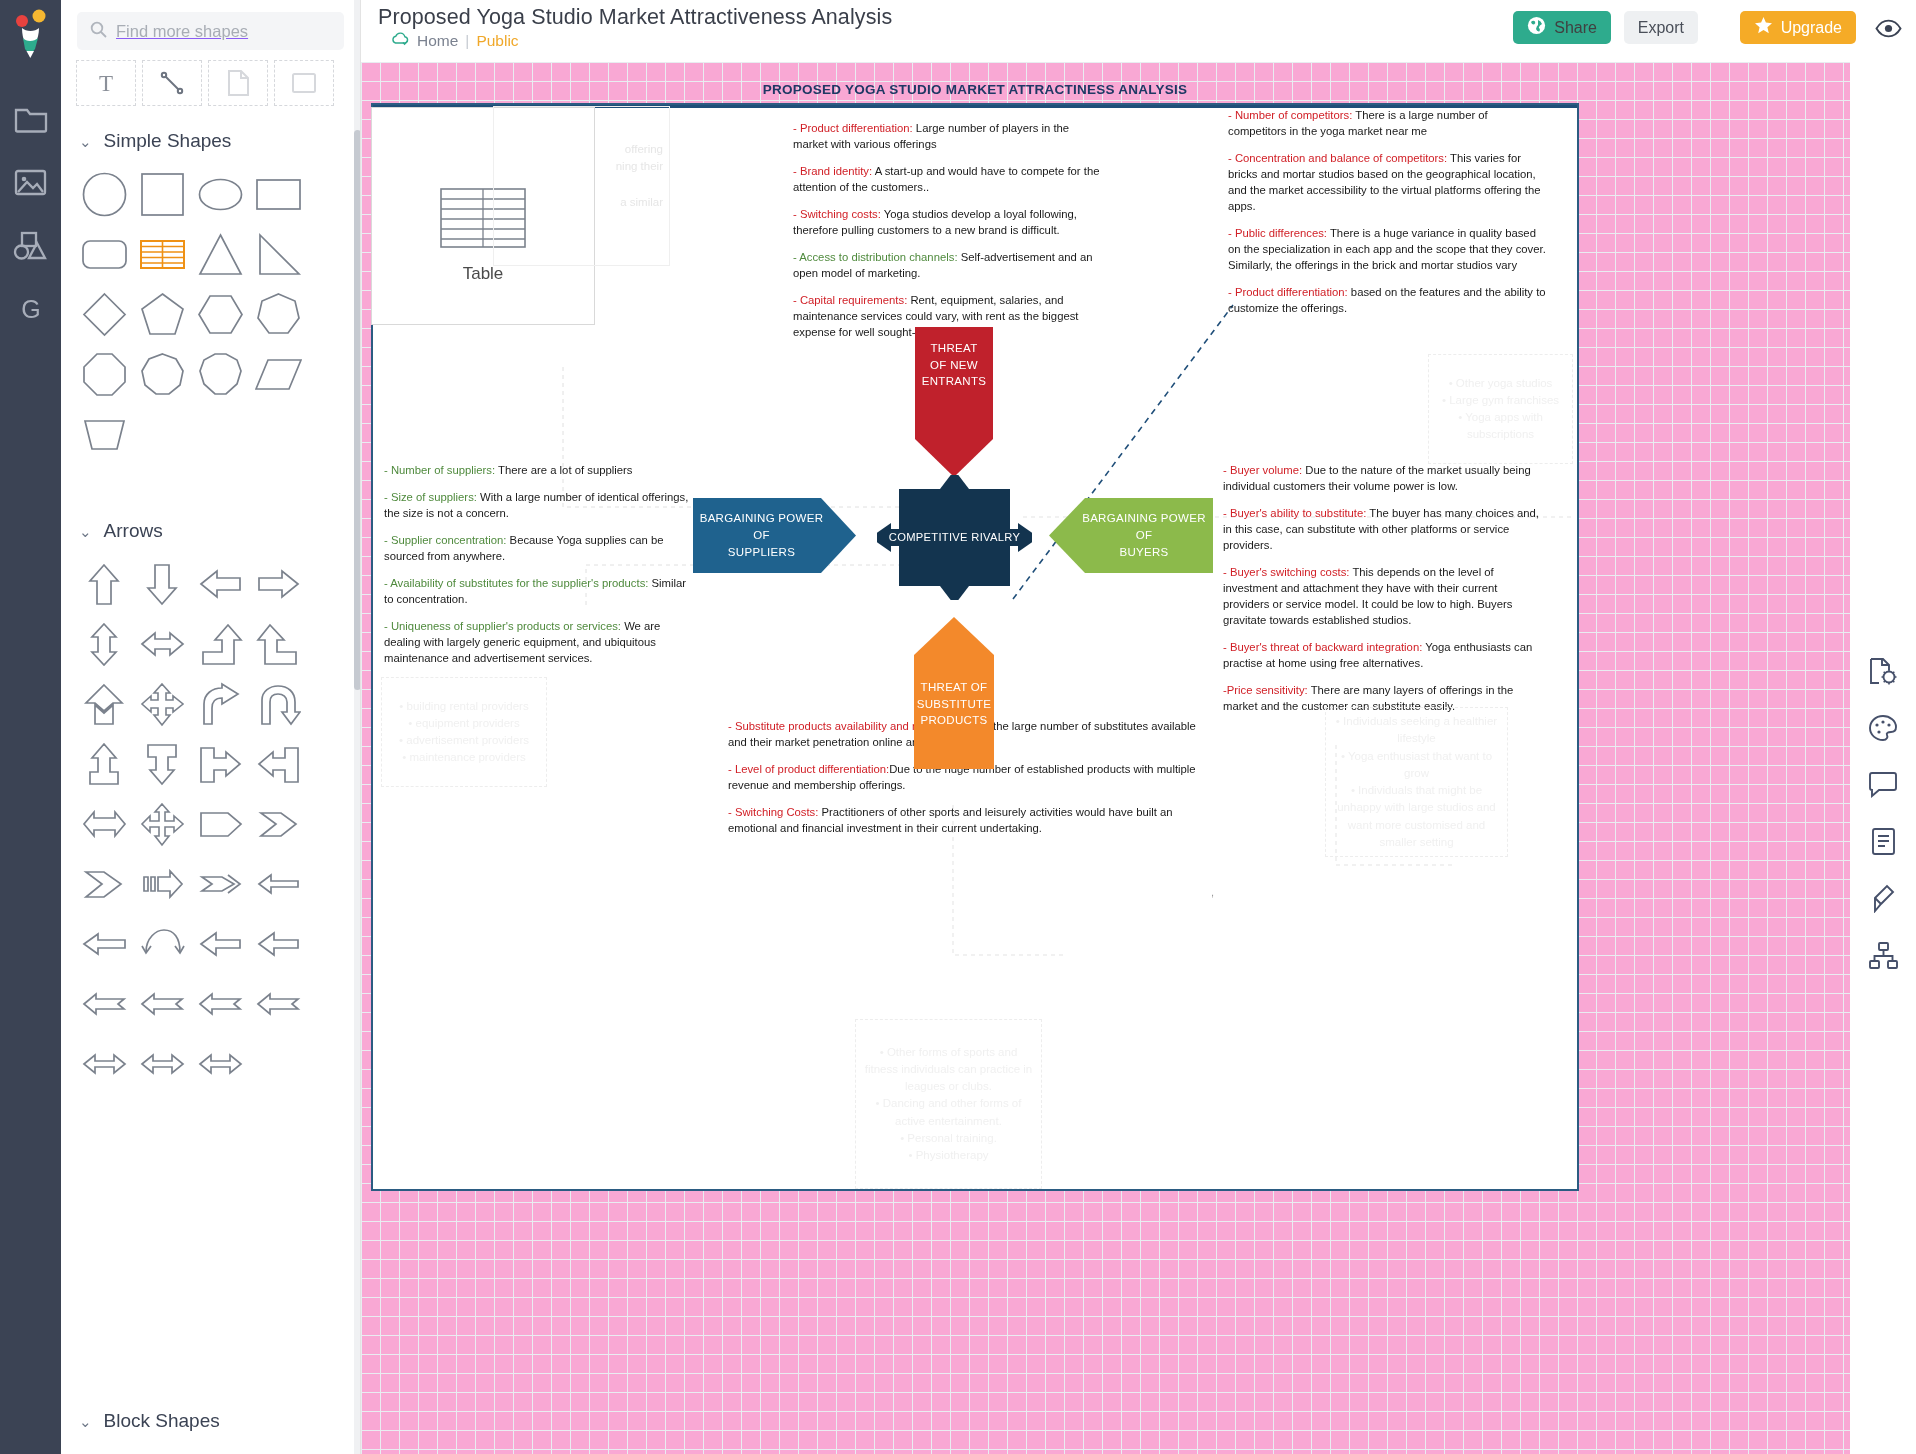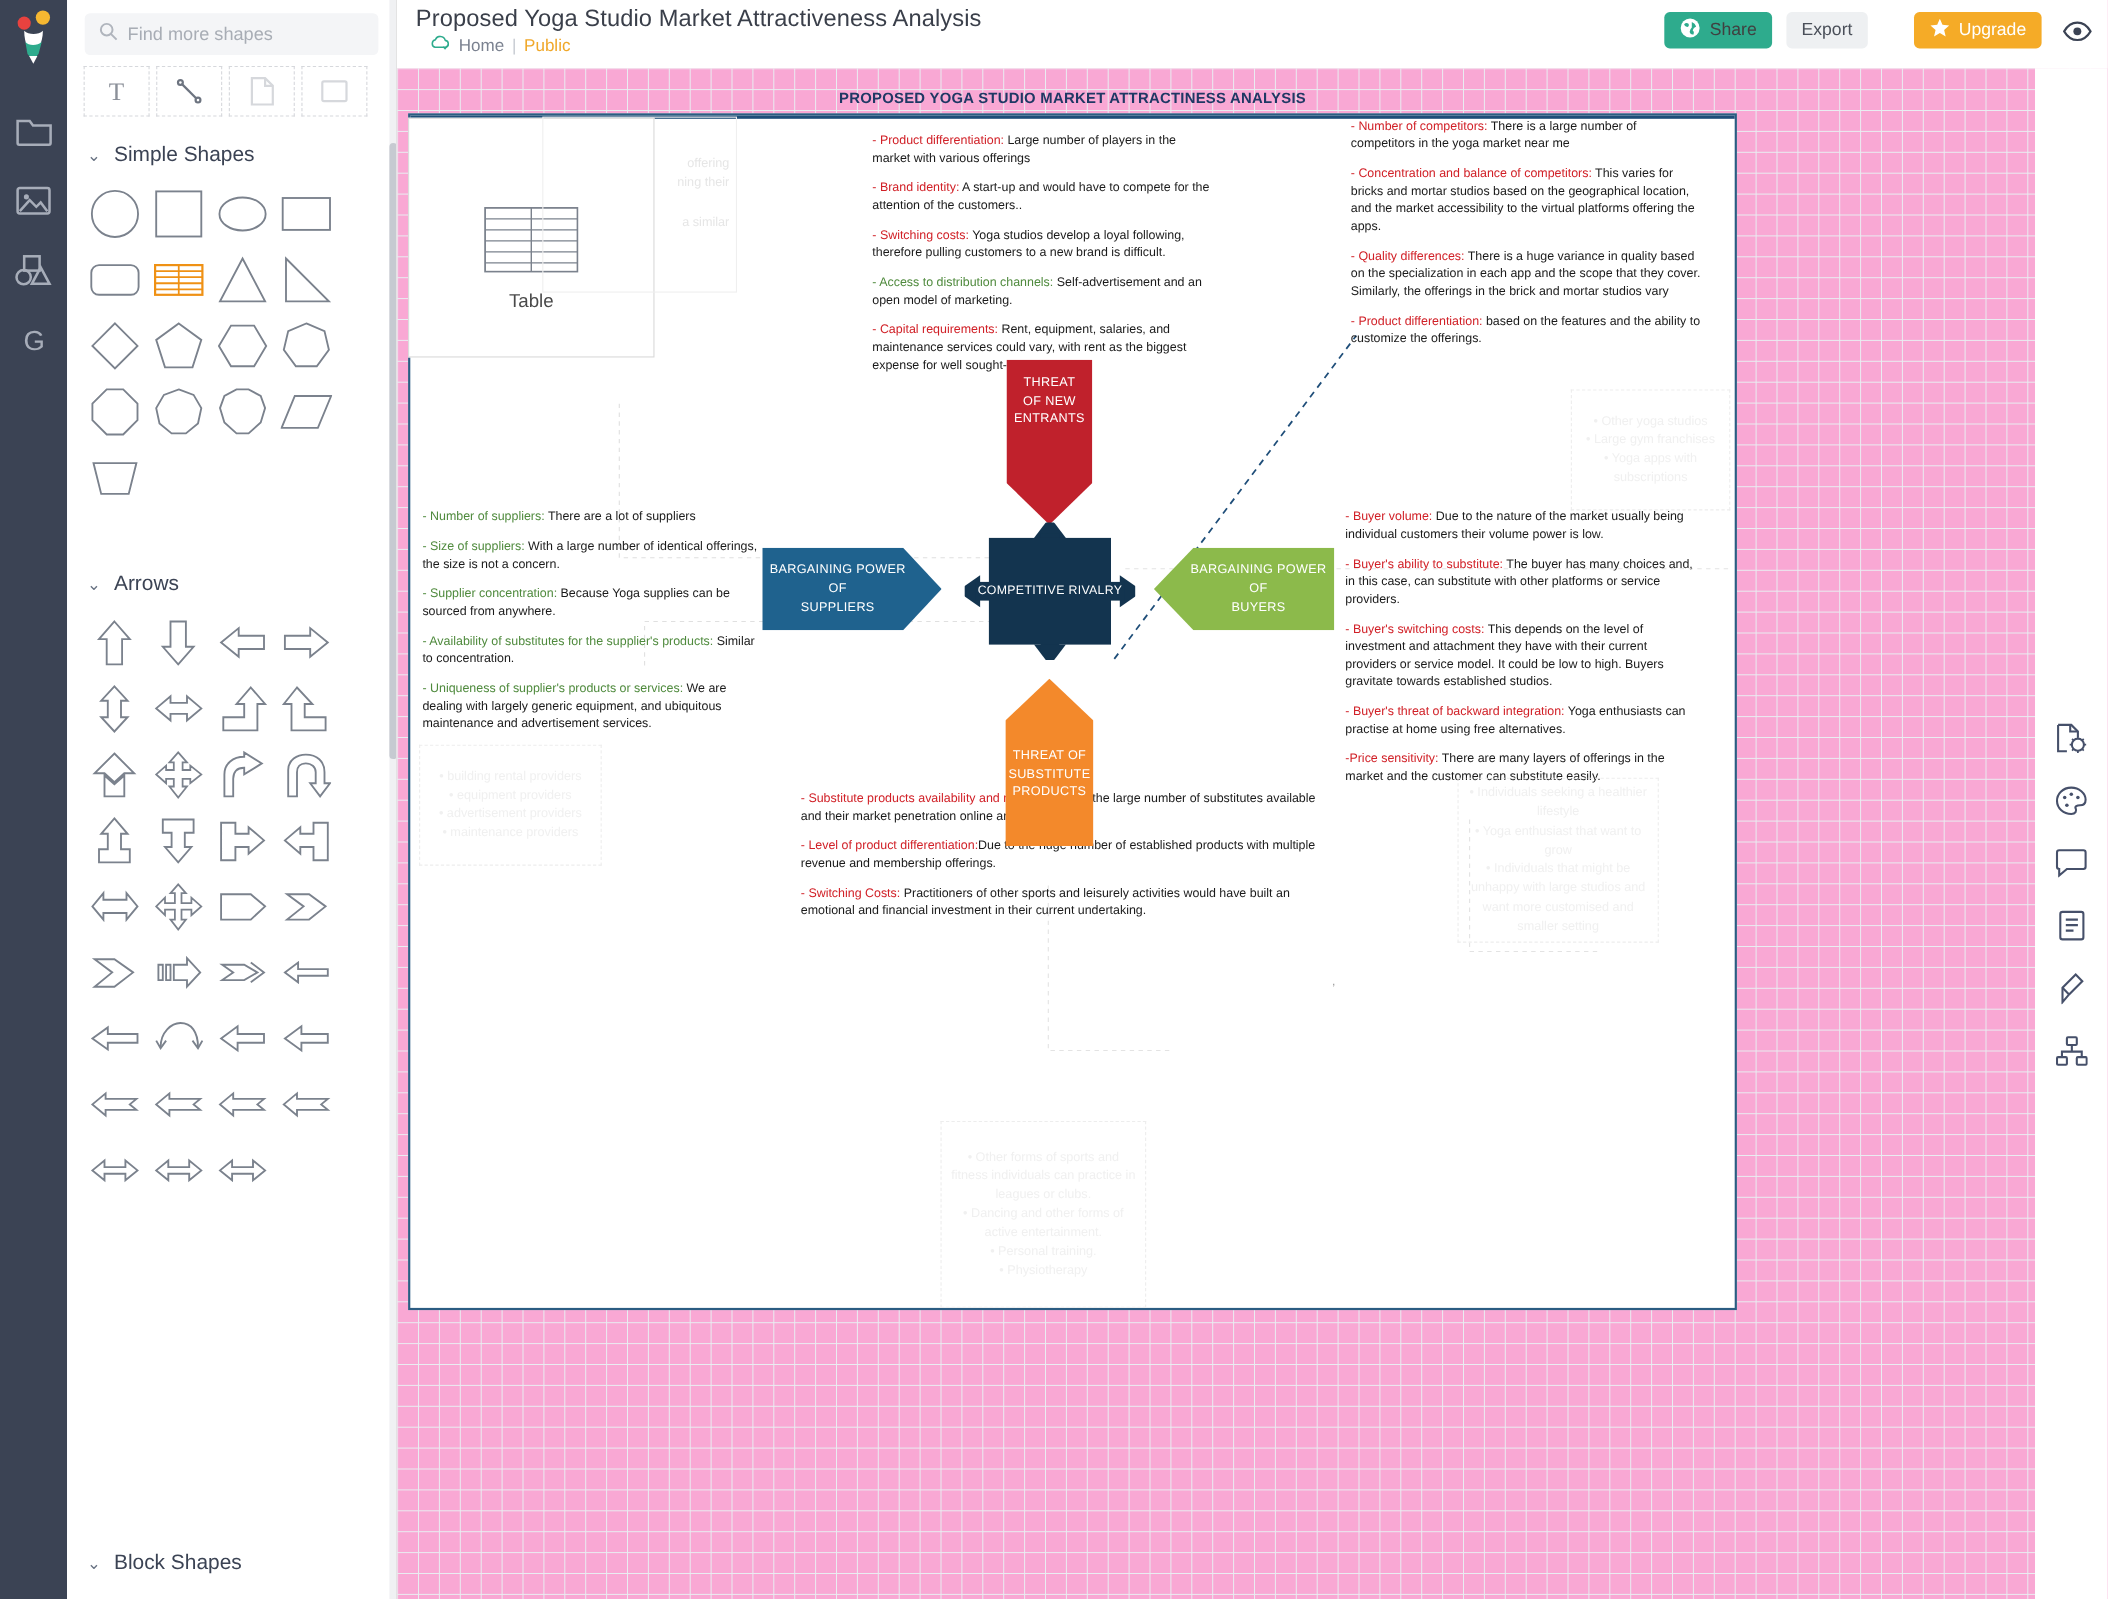--- a/index.html
+++ b/index.html
@@ -32,21 +32,21 @@
     width: 300px; flex: 0 0 300px; height: 1454px; background: #fff;
     border-right: 1px solid #e3e3e3; position: relative; overflow: hidden;
   }
   .search-wrap { padding: 12px 16px 6px 16px; }
   .search-box {
     display: flex; align-items: center; gap: 9px;
     background: #f4f5f7; border-radius: 5px; height: 38px; padding: 0 13px;
   }
   .search-box input {
     border: 0; outline: 0; background: transparent; font-size: 16.5px;
-    font-family: "Liberation Sans", sans-serif; color: #737373; width: 100%;
+    font-family: "Liberation Sans", sans-serif; color: #8b5cf6; width: 100%; text-decoration: underline;
   }
   .search-box input::placeholder { color: #a8adb5; }
 
   .quick-row { display: flex; padding: 4px 12px 10px 12px; gap: 0px; }
   .quick-cell {
     width: 60px; height: 46px; margin: 0 3px;
     border: 1px dashed #d6d8dc; display: flex; align-items: center; justify-content: center;
     cursor: pointer; background: #fff;
   }
 
@@ -615,21 +615,21 @@
           <p><span class="lbl-red">- Product differentiation:</span><span> Large number of players in the market with various offerings</span></p>
           <p><span class="lbl-red">- Brand identity:</span><span>  A start-up and would have to compete for the attention of the customers..</span></p>
           <p><span class="lbl-red">- Switching costs:</span><span> Yoga studios develop a loyal following, therefore pulling customers to a new brand is difficult.</span></p>
           <p><span class="lbl-green">- Access to distribution channels:</span><span>  Self-advertisement and an open model of marketing.</span></p>
           <p><span class="lbl-red">- Capital requirements:</span><span> Rent, equipment, salaries, and maintenance services could vary, with rent as the biggest expense for well sought-after locations.</span></p>
         </div>
 
         <div class="txtblock" style="left:855px;top:2px;width:320px;">
           <p><span class="lbl-red">- Number of competitors:</span><span> There is a large number of competitors in the yoga market near me</span></p>
           <p><span class="lbl-red">- Concentration and balance of competitors:</span><span> This varies for bricks and mortar studios based on the geographical location, and the market accessibility to the virtual platforms offering the apps.</span></p>
-          <p><span class="lbl-red">- Quality differences:</span><span> There is a huge variance in quality based on the specialization in each app and the scope that they cover. Similarly, the offerings in the brick and mortar studios vary</span></p>
+          <p><span class="lbl-red">- Public differences:</span><span> There is a huge variance in quality based on the specialization in each app and the scope that they cover. Similarly, the offerings in the brick and mortar studios vary</span></p>
           <p><span class="lbl-red">- Product differentiation:</span><span> based on the features and the ability to customize the offerings.</span></p>
         </div>
 
         <div class="txtblock" style="left:11px;top:357px;width:310px;">
           <p><span class="lbl-green">- Number of suppliers:</span><span> There are a lot of suppliers</span></p>
           <p><span class="lbl-green">- Size of suppliers:</span><span> With a large number of identical offerings, the size is not a concern.</span></p>
           <p><span class="lbl-green">- Supplier concentration:</span><span> Because Yoga supplies can be sourced from anywhere.</span></p>
           <p><span class="lbl-green">- Availability of substitutes for the supplier's products:</span><span> Similar to concentration.</span></p>
           <p><span class="lbl-green">- Uniqueness of supplier's products or services:</span><span> We are dealing with largely generic equipment, and ubiquitous maintenance and advertisement services.</span></p>
         </div>

